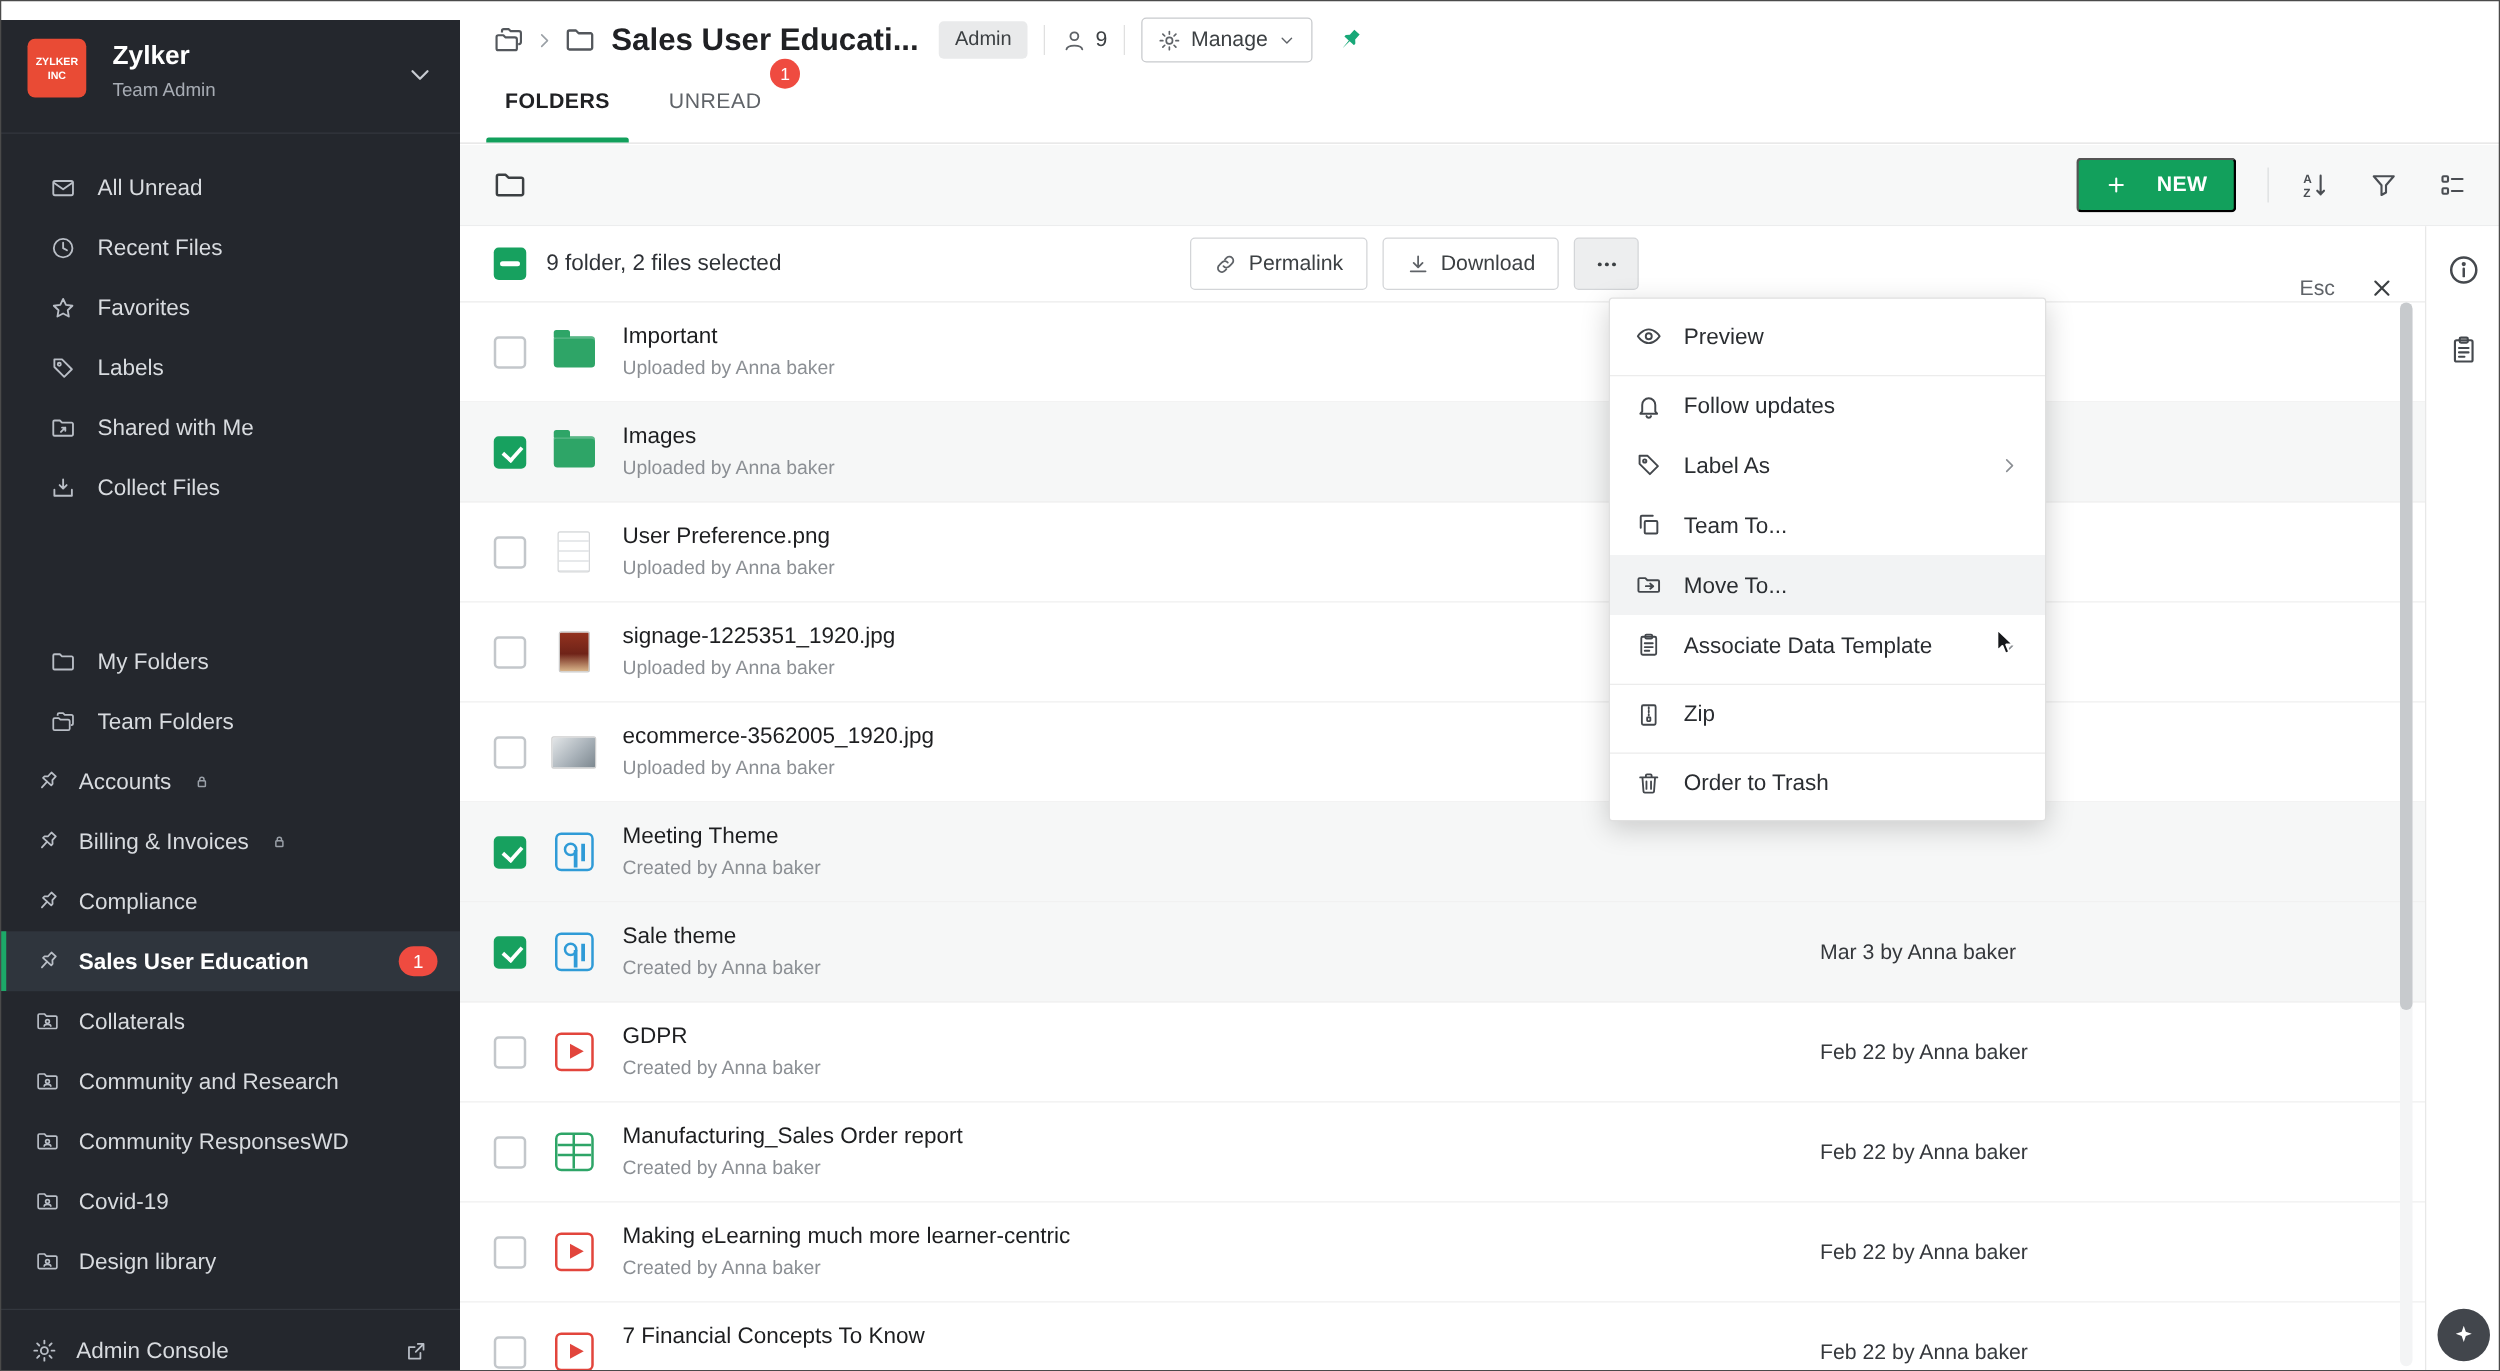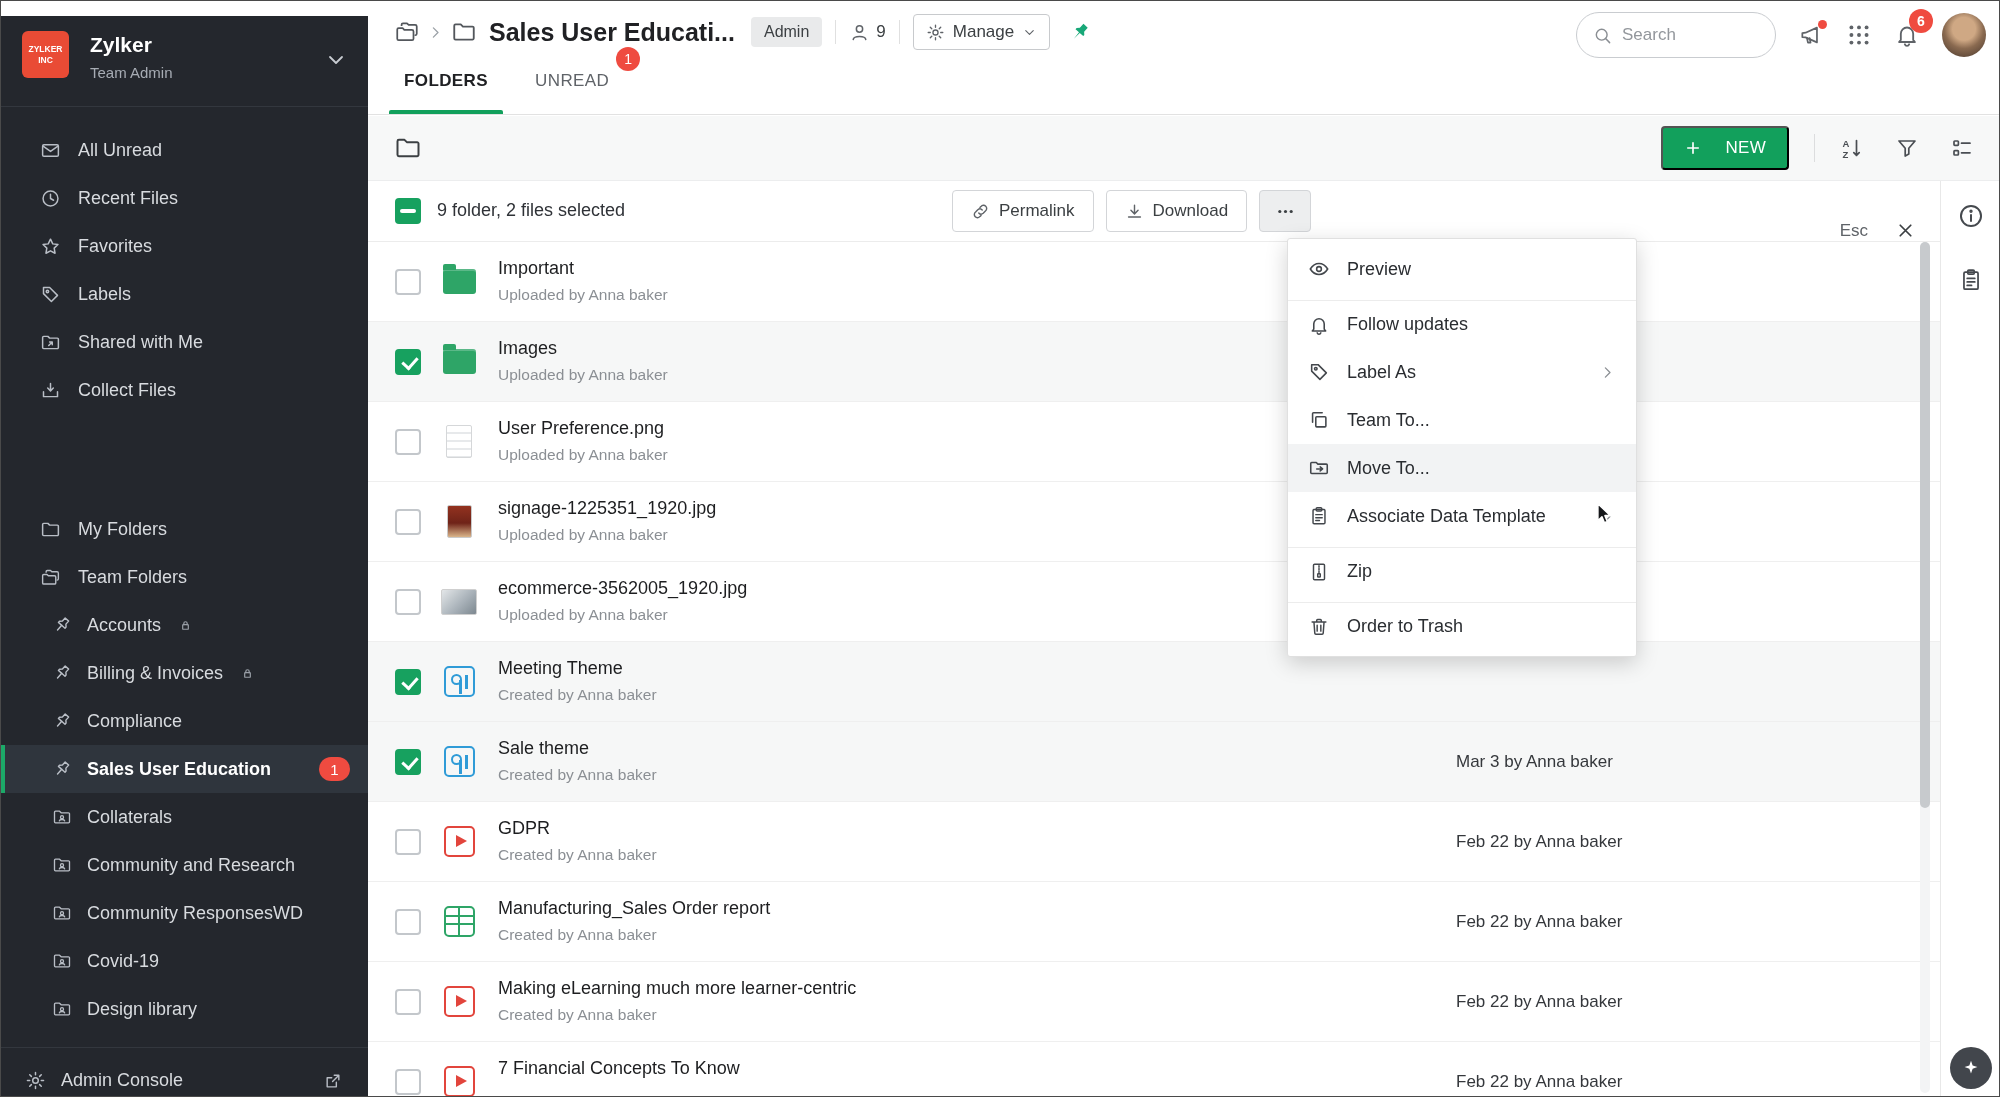--- a/index.html
+++ b/index.html
@@ -16,21 +16,21 @@
         font-size:8.5px;font-weight:bold;line-height:1.2;padding:4px}
   .team-name{position:absolute;left:90px;top:17px;font-size:21px;font-weight:bold;color:#fff}
   .team-role{position:absolute;left:90px;top:48px;font-size:15px;color:#A7ACB4}
   .side-chev{position:absolute;right:20px;top:32px;width:24px;height:24px;color:#C8CCD2}
 
   .snav1{margin-top:19px}
   .snav2{margin-top:91px}
   .sitem,.titem{height:48px;display:flex;align-items:center;gap:17px;padding-left:40px;font-size:18px;color:#D8DBDF;cursor:default}
   .sic{width:21px;height:21px;color:#B9BEC6;flex:none}
   .tflist{list-style:none}
-  .titem{padding-left:52px;gap:15px}
+  .titem{padding-left:28px;gap:15px}
   .titem .sic{width:20px;height:20px}
   .titem .sic-pin{display:none;transform:rotate(42deg)}
   .titem[data-icon="pin"] .sic-pin{display:block}
   .titem .sic-tf{display:none}
   .titem[data-icon="teamfolder"] .sic-tf{display:block}
   .titem .lock-ic{display:none;width:15px;height:15px;color:#9AA0A8;margin-left:2px}
   .titem.locked .lock-ic{display:block}
   .titem .tbadge2{display:none;margin-left:auto;margin-right:18px;background:#EF4B40;color:#fff;
         font-size:15px;min-width:31px;height:24px;border-radius:12px;align-items:center;justify-content:center;padding:0 8px}
   .titem.badged .tbadge2{display:flex}
@@ -73,21 +73,21 @@
   .tab.active{color:#202124;font-weight:bold}
   .tab.active::after{content:"";position:absolute;left:-15px;right:-15px;bottom:0;height:4px;background:#12A05C;border-radius:2px 2px 0 0}
   .tab .tbadge{position:absolute;top:-15px;right:-31px;min-width:24px;height:24px;border-radius:12px;background:#EF4B40;
         color:#fff;font-size:14px;display:flex;align-items:center;justify-content:center}
 
   .toolbar{position:absolute;top:116px;left:0;right:0;height:65px;background:#F7F8F8;border-bottom:1px solid #ECEDEE;
         display:flex;align-items:center;padding:0 26px}
   .toolbar .rootfolder{width:28px;height:28px;color:#3C4043}
   .toolbar .spacer{flex:1}
   .new-btn{height:44px;background:#12A05C;color:#fff;border-radius:4px;display:flex;align-items:center;gap:23px;
-        padding:0 21px;font-size:17px;font-weight:normal;letter-spacing:.3px}
+        padding:0 21px;font-size:17px;font-weight:bold;letter-spacing:.3px}
   .new-btn .sic2{width:18px;height:18px}
   .tdiv{width:1px;height:28px;background:#DCDDDE;margin:0 25px}
   .t-ic{width:24px;height:24px;color:#4A4E53;margin-left:0}
   .t-ic + .t-ic{margin-left:31px}
 
   .selbar{position:absolute;top:181px;left:0;width:1572px;height:61px;background:#fff;border-bottom:1px solid #ECECEC}
   .selcb{position:absolute;left:27px;top:17px;width:26px;height:26px;background:#17A15F;border-radius:4px}
   .selcb::after{content:"";position:absolute;left:5px;right:5px;top:11px;height:4px;background:#fff;border-radius:2px}
   .selsum{position:absolute;left:69px;top:19px;font-size:18px;color:#2F3237}
   .actgrp{position:absolute;left:584px;top:9px;display:flex;align-items:center}
@@ -589,46 +589,20 @@
         <span>Manage</span>
         <svg class="caret">
             <use href="#sy-chev-down"></use>
           </svg>
       </button>
       <svg class="pin-teal">
           <use href="#sy-pinfill"></use>
         </svg>
     </div>
 
-    <div class="hright">
-      <div class="search">
-        <svg class="sic2">
-            <use href="#sy-search"></use>
-          </svg>
-        <input type="text" placeholder="Search" style="">
-      </div>
-      <span class="ibtn">
-        <svg class="sic2">
-            <use href="#sy-megaphone"></use>
-          </svg>
-        <span class="reddot"></span>
-      </span>
-      <span class="ibtn">
-        <svg class="sic2">
-            <use href="#sy-grid"></use>
-          </svg>
-      </span>
-      <span class="ibtn">
-        <svg class="sic2">
-            <use href="#sy-bell"></use>
-          </svg>
-        <span class="nbadge">6</span>
-      </span>
-      <span class="avatar"></span>
-    </div>
 
     <div class="tabs">
       <span class="tab active">FOLDERS</span>
       <span class="tab"><span>UNREAD</span><span class="tbadge">1</span></span>
     </div>
   </header>
 
   <div class="toolbar">
     <svg class="rootfolder">
         <use href="#sy-folder"></use>

